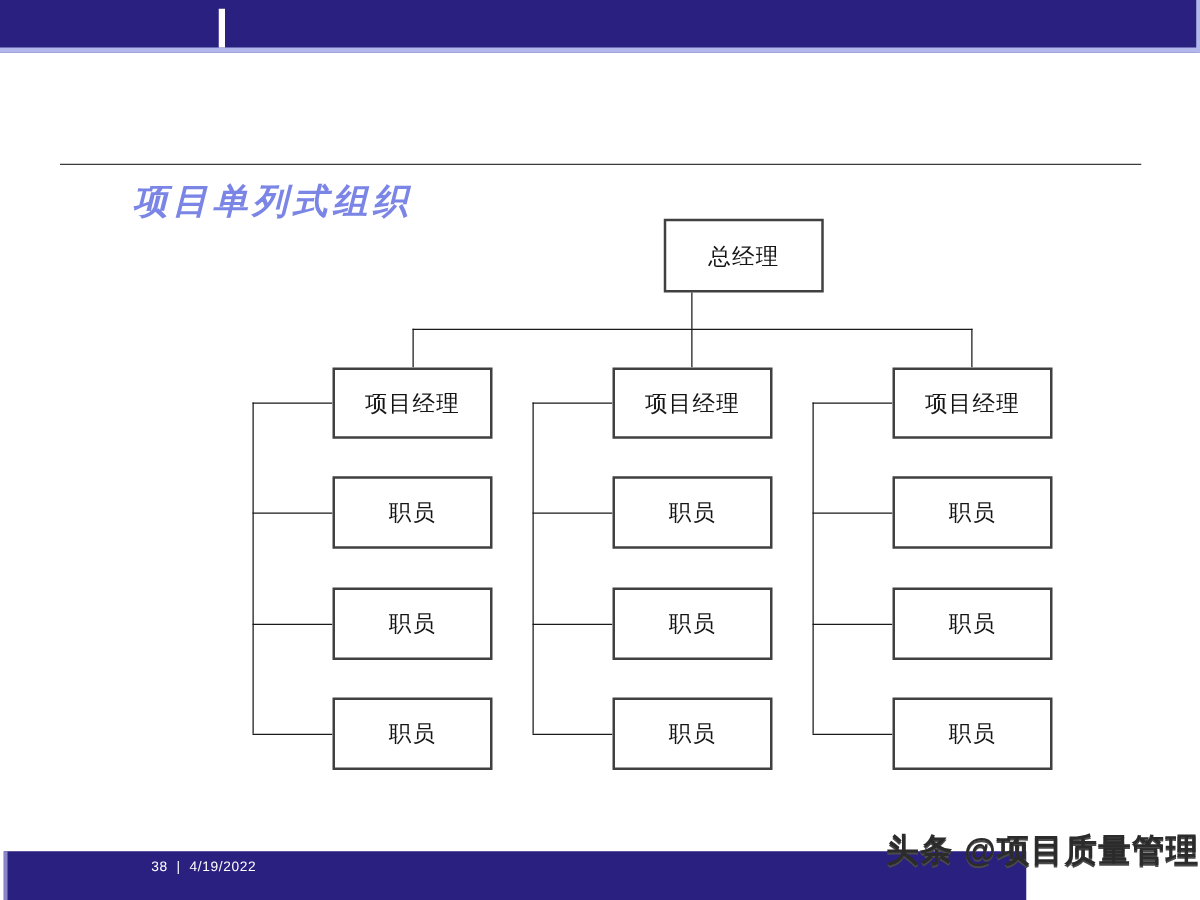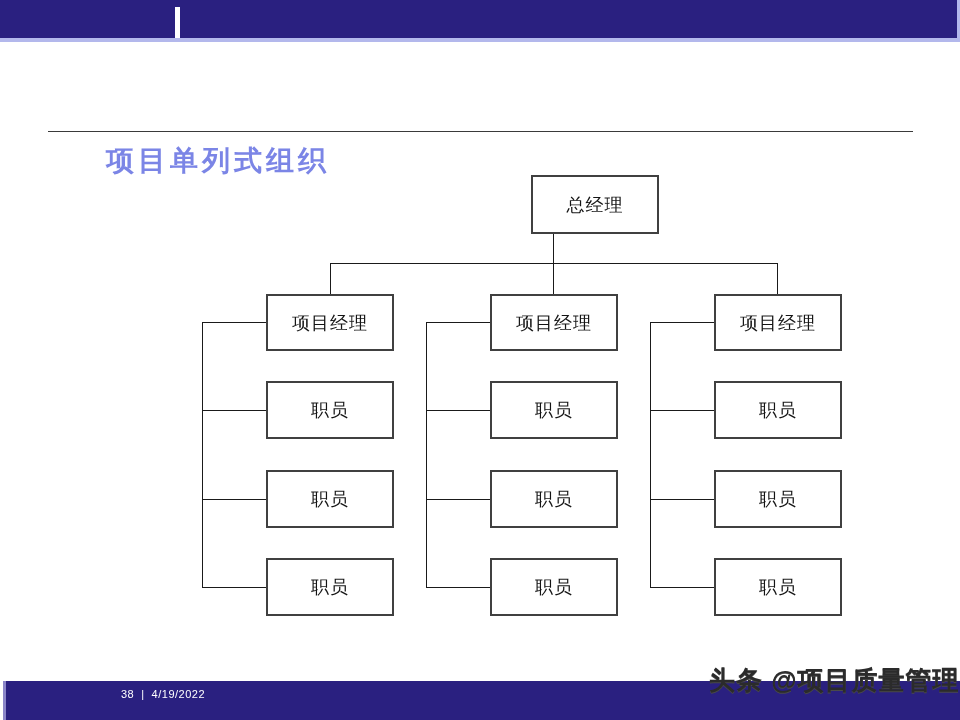--- a/index.html
+++ b/index.html
@@ -18,21 +18,21 @@
     position:absolute; left:175px; top:7px; width:5px; height:31px; background:#ffffff;
   }
 
   
   .title-rule {
     position:absolute; left:48px; top:131px; width:865px; height:1px; background:#3a3a3a;
   }
   .slide-title {
     position:absolute; left:106px; top:142px;
     font-size:28px; font-weight:bold; letter-spacing:4px;
-    color:#7B85E6; white-space:nowrap;
+    color:#7B85E6; white-space:nowrap;font-style:italic;
   }
 
   
   .org { position:absolute; left:0; top:0; width:960px; height:720px; }
   .box {
     position:absolute; width:128px; box-sizing:border-box;
     background:#ffffff; border:2px solid #404040;
     display:flex; align-items:center; justify-content:center;
     font-family:"DejaVu Serif","Liberation Serif",serif;
     font-size:18px; color:#141414; letter-spacing:1px; white-space:nowrap;
@@ -68,21 +68,21 @@
 
   
   .root-drop   { left:553px; top:234px; height:29px; }
   .root-cross  { left:330px; top:263px; width:448px; }
   .drop-c0     { left:330px; top:263px; height:31px; }
   .drop-c1     { left:553px; top:263px; height:31px; }
   .drop-c2     { left:777px; top:263px; height:31px; }
 
   
   .footer-bar {
-    position:absolute; left:3px; top:681px; width:957px; height:39px;
+    position:absolute; left:3px; top:681px; width:818px; height:39px;
     background:#2A2080; box-sizing:border-box; border-left:3px solid #8B86C9;
   }
   .footer-text {
     position:absolute; left:115px; top:7px;
     color:#ffffff; font-size:11px; letter-spacing:0.5px; white-space:nowrap;
   }
   .footer-text .sep { margin:0 7px; }
 
   
   .watermark {

